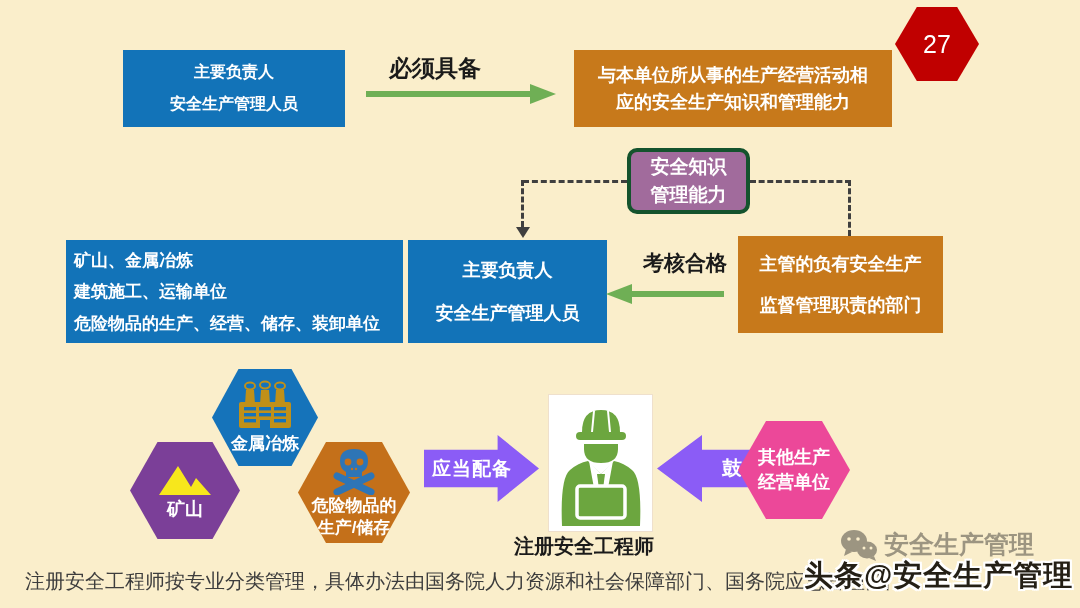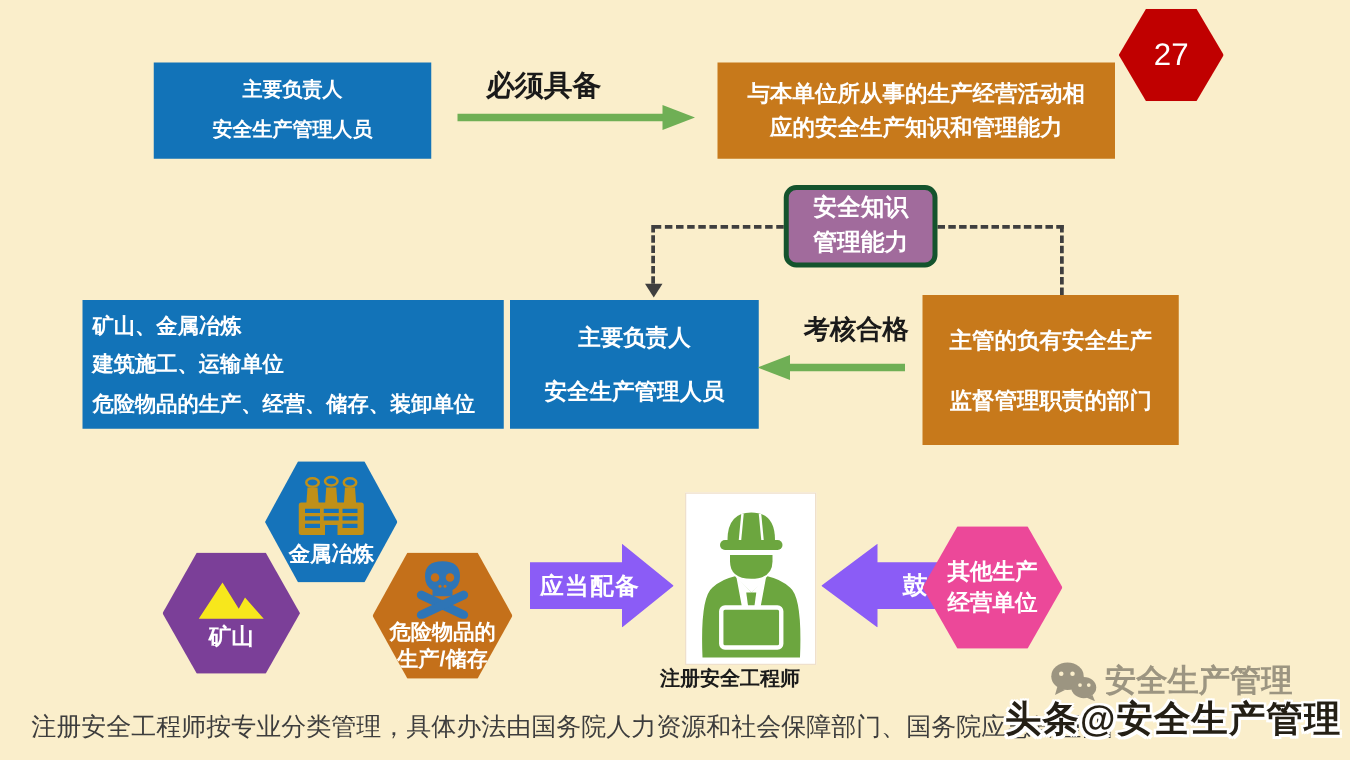--- a/index.html
+++ b/index.html
@@ -39,21 +39,21 @@
   .dash-arrowhead { position:absolute; width:0; height:0;
     border-left:7px solid transparent; border-right:7px solid transparent;
     border-top:11px solid #3F3F3F; }
   .units-box { left:66px; top:240px; width:337px; height:103px;
                align-items:flex-start; padding-left:8px; font-size:17px; }
   .persons-box { left:408px; top:240px; width:199px; height:103px; font-size:18px; }
   .pass-label { left:610px; top:249px; width:150px; text-align:center;
                 font-size:21px; font-weight:bold; color:#1a1a1a; }
   .nofee-label { left:605px; top:310px; width:150px; text-align:center;
                  font-size:19px; color:#333; }
-  .authority-box { left:738px; top:236px; width:205px; height:120px; font-size:18px; }
+  .authority-box { left:738px; top:236px; width:205px; height:97px; font-size:18px; }
 
   
   .hex { position:absolute; display:flex; flex-direction:column;
          align-items:center; justify-content:center;
          clip-path:polygon(25% 0,75% 0,100% 50%,75% 100%,25% 100%,0 50%);
          color:#fff; font-weight:bold; text-align:center; }
   .hex-metal { left:212px; top:369px; width:106px; height:97px; background:#1573BA; font-size:17px; }
   .hex-mine  { left:130px; top:442px; width:110px; height:97px; background:#7B3F98; font-size:18px; }
   .hex-hazard{ left:298px; top:442px; width:112px; height:101px; background:#C4701A;
                font-size:17px; line-height:1.25; }
@@ -67,21 +67,21 @@
     clip-path:polygon(0 22%,64% 22%,64% 0,100% 50%,64% 100%,64% 78%,0 78%);
     font-size:19px; letter-spacing:1px; padding-left:8px; }
   .arrow-left { left:657px; top:435px; width:125px; height:67px;
     clip-path:polygon(100% 22%,36% 22%,36% 0,0 50%,36% 100%,36% 78%,100% 78%);
     font-size:20px; letter-spacing:4px; justify-content:flex-end; padding-right:12px; }
 
   .engineer-card { left:548px; top:394px; width:105px; height:138px;
                    background:#fff; border:1px solid #EFE0CC;
                    display:flex; align-items:center; justify-content:center; }
   .engineer-label { left:509px; top:533px; width:150px; text-align:center;
-                    font-size:16px; font-weight:bold; color:#1a1a1a; }
+                    font-size:20px; font-weight:bold; color:#1a1a1a; }
 
   
   .footer-note { left:25px; top:568px; font-size:20px; color:#3d3d3d; white-space:nowrap; }
   .wm-wechat { left:840px; top:528px; display:flex; align-items:center; gap:6px;
                color:#98917E; font-size:25px; font-weight:bold; opacity:.95; }
   .wm-toutiao { left:804px; top:556px; font-size:29px; font-weight:bold; color:#241F15;
     text-shadow:-2px -2px 0 #fff,2px -2px 0 #fff,-2px 2px 0 #fff,2px 2px 0 #fff,
                 0 -2px 0 #fff,0 2px 0 #fff,-2px 0 0 #fff,2px 0 0 #fff;
     white-space:nowrap; letter-spacing:1px; }
 </style>

